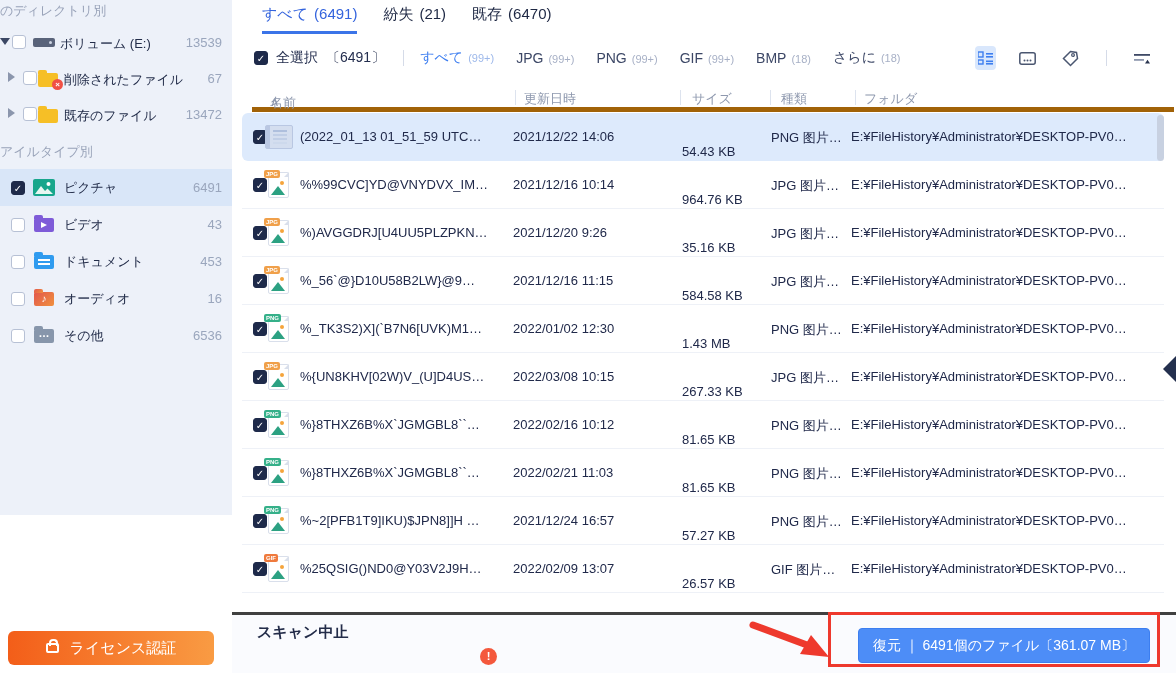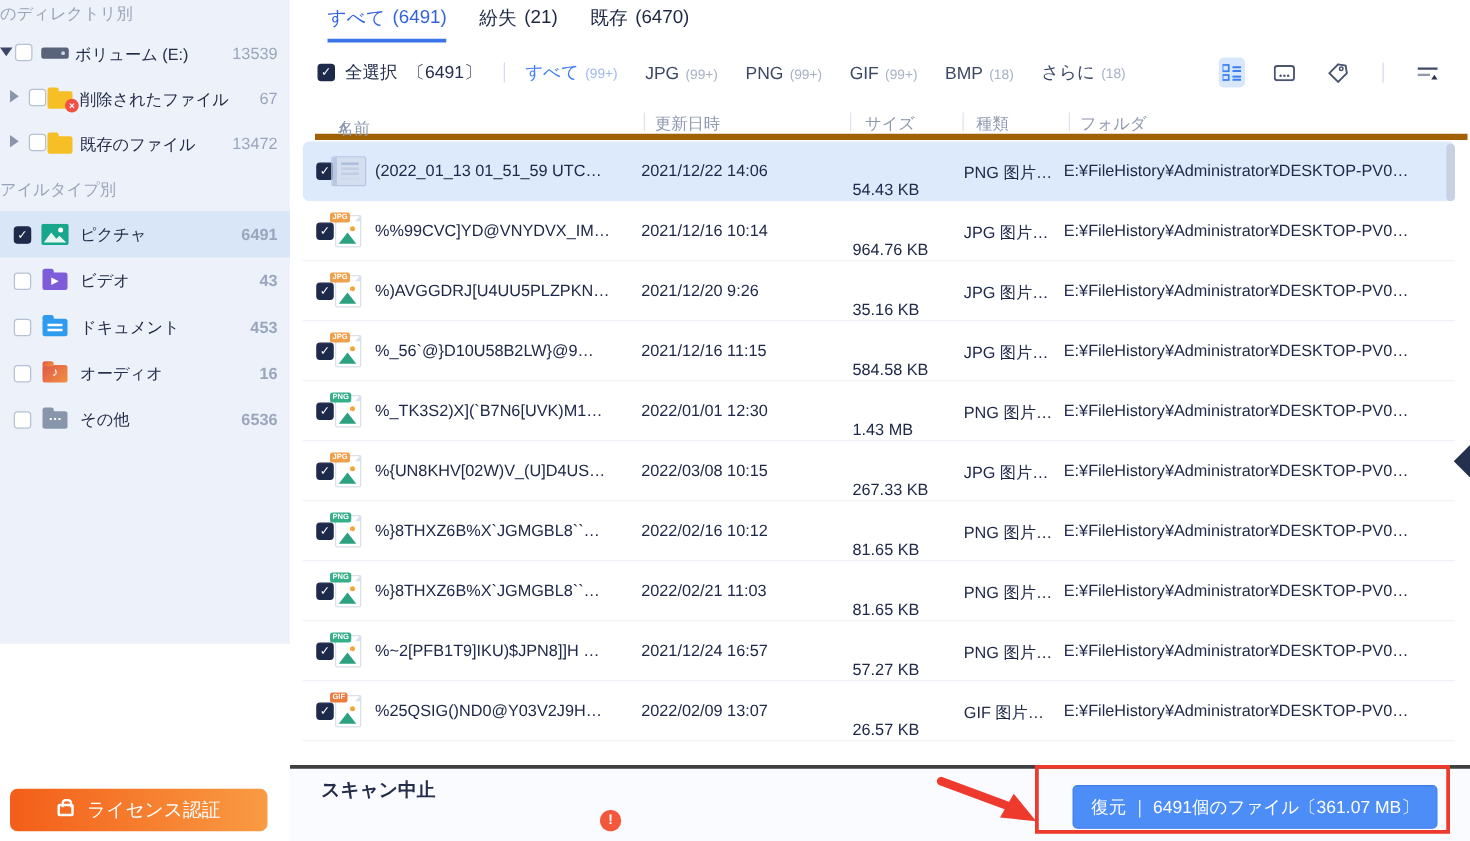--- a/index.html
+++ b/index.html
@@ -28,21 +28,21 @@
   .titem .fold { position:absolute; top:9px; }
   .yellow { background:#f6bf26; }
   .del-badge { position:absolute; right:-5px; bottom:-3px; width:11px; height:11px; border-radius:50%;
     background:#f05045; color:#fff; font-size:8px; line-height:11px; text-align:center; font-weight:bold; }
 
   .ftype { position:absolute; left:0; width:232px; height:37px; display:flex; align-items:center; }
   .ftype.selected { background:#d9e6f8; }
   .ftype .cb { margin-left:11px; }
   .ftype .icon-wrap { margin-left:8px; width:22px; display:flex; justify-content:center; }
   .ftype .tlabel2 { margin-left:9px; font-size:13px; color:#222c49; }
-  .ftype .count2 { margin-left:auto; margin-right:10px; font-size:13px; color:#9aa6bd;font-weight:bold; }
+  .ftype .count2 { margin-left:auto; margin-right:10px; font-size:13px; color:#9aa6bd; }
   .fi-vid { background:#7e5bd8; }
   .fi-vid::after { content:''; position:absolute; left:7px; top:4px; width:0; height:0;
     border-top:3.5px solid transparent; border-bottom:3.5px solid transparent; border-left:6px solid #fff; }
   .fi-doc { background:#2f9bef; }
   .doc-lines { position:absolute; left:4px; top:4px; width:12px; height:2px; background:#fff;
     box-shadow:0 4px 0 #fff; }
   .fi-aud { background:linear-gradient(135deg,#e2574c,#f0913e); color:#fff; font-size:10px; text-align:center; line-height:14px; }
   .fi-oth { background:#8796ab; color:#fff; font-size:11px; font-weight:bold; text-align:center; line-height:8px; }
 
   .license { position:absolute; left:8px; top:631px; width:206px; height:34px; border:none; border-radius:6px;
@@ -368,21 +368,21 @@
       </div>
 
       <div class="row">
         <span class="cb checked">✓</span>
         <span class="ficon">
             <span class="badge" style="background: rgb(53, 176, 137);">PNG</span>
             <span class="mtn"></span>
             <span class="sun"></span>
           </span>
         <span class="cell-name">%_TK3S2)X](`B7N6[UVK)M1…</span>
-        <span class="cell-date">2022/01/01 12:30</span>
+        <span class="cell-date">2022/01/02 12:30</span>
         <span class="cell-size">1.43 MB</span>
         <span class="cell-type">PNG 图片…</span>
         <span class="cell-folder">E:¥FileHistory¥Administrator¥DESKTOP-PV0…</span>
       </div>
 
       <div class="row">
         <span class="cb checked">✓</span>
         <span class="ficon">
             <span class="badge" style="background: rgb(240, 160, 74);">JPG</span>
             <span class="mtn"></span>

